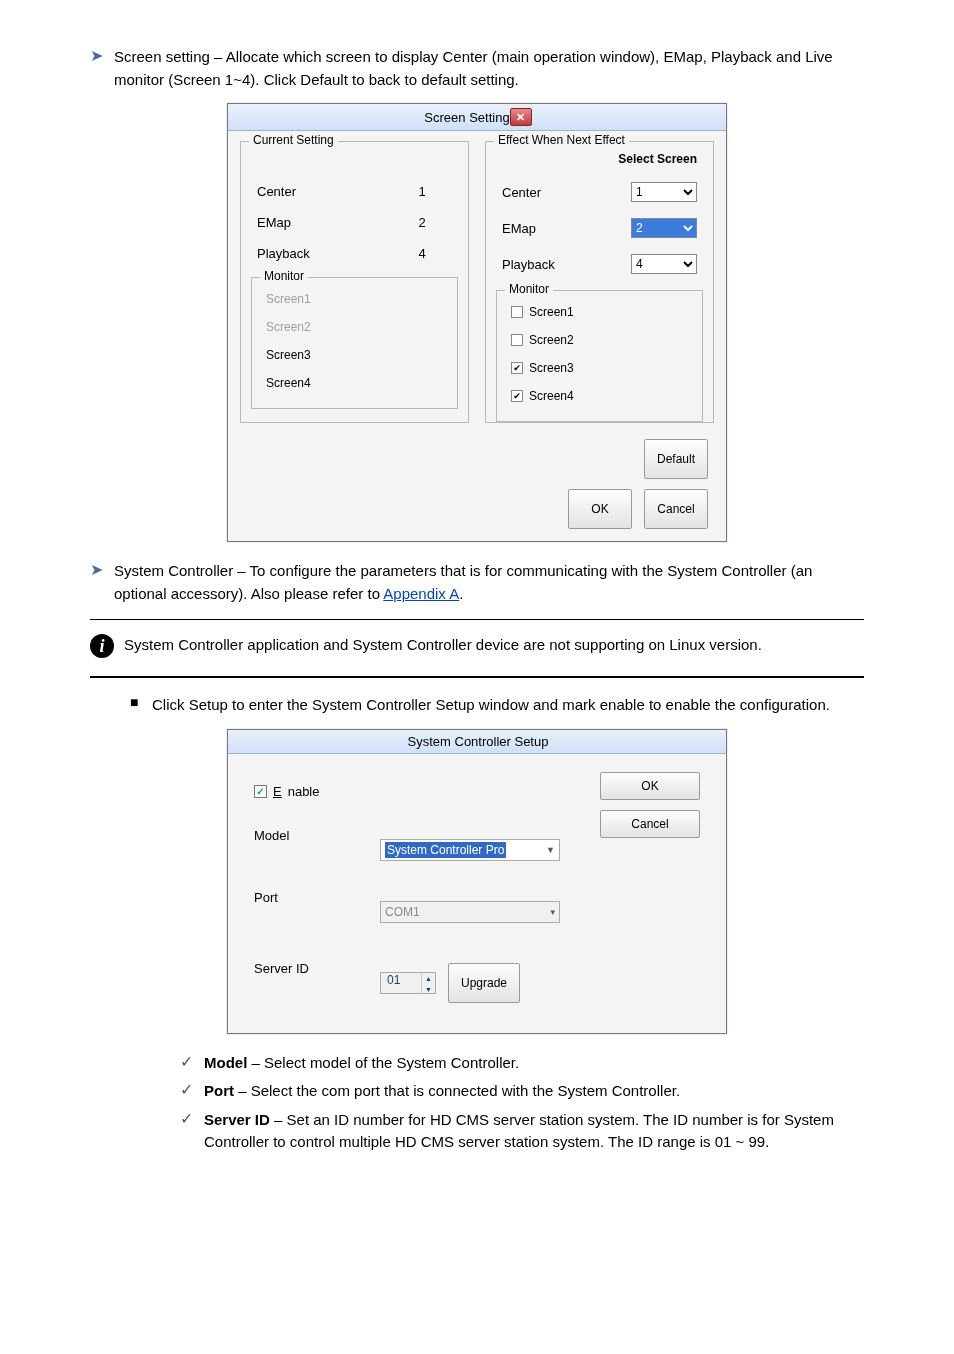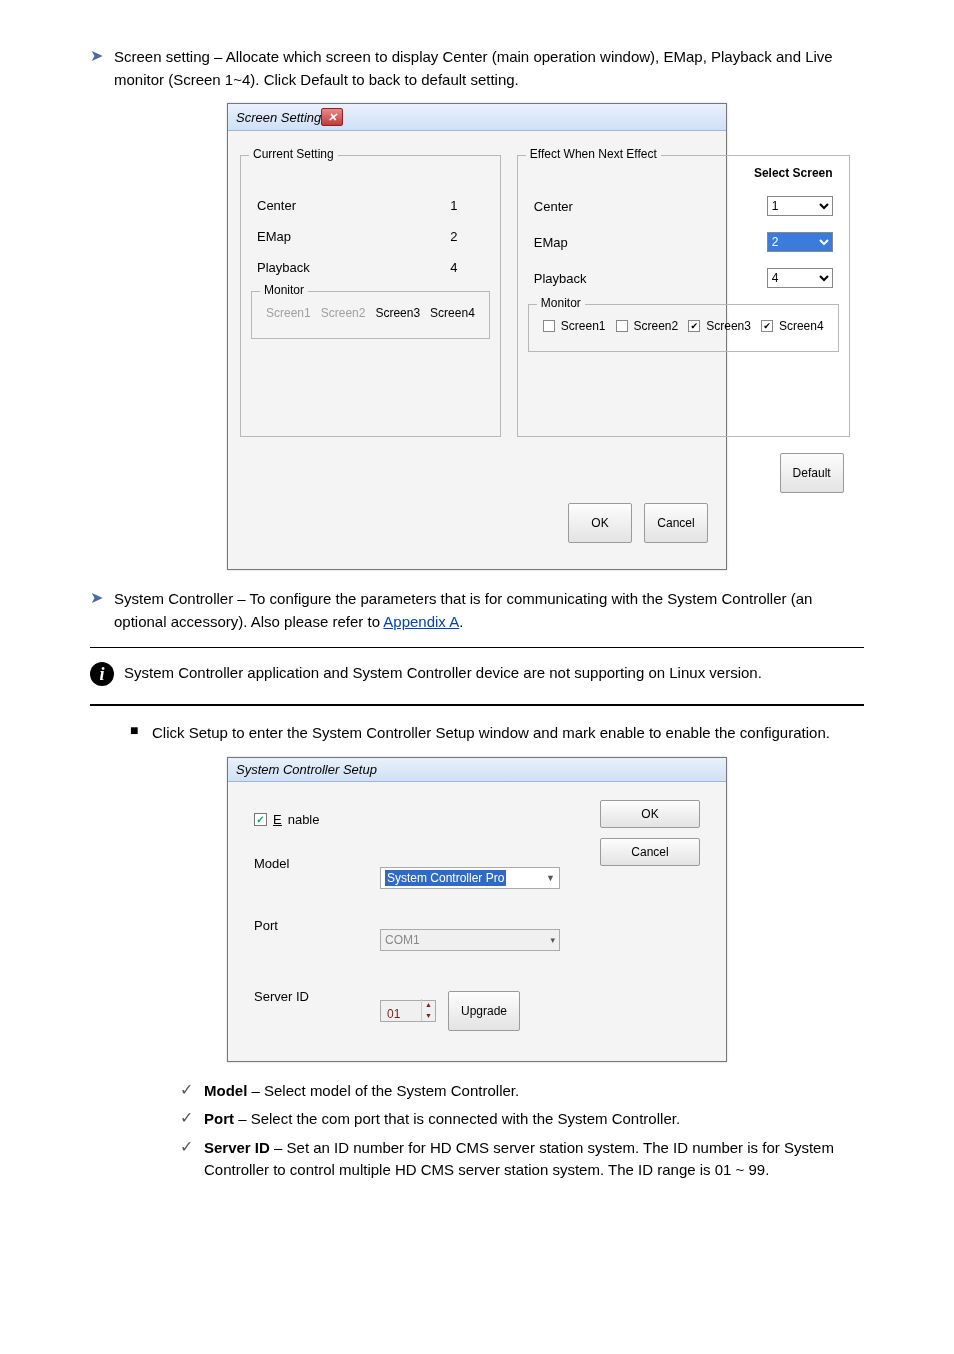--- a/index.html
+++ b/index.html
@@ -33,57 +33,56 @@
   
   .dialog {
     width:500px; margin:12px auto 18px auto;
     border:1px solid #777;
     font-family:"Segoe UI", Tahoma, sans-serif;
     font-size:13px; color:#000;
     background:#f4f4f4;
     box-shadow:0 0 2px rgba(0,0,0,0.2);
   }
   .titlebar {
-    display:flex; align-items:center; justify-content:flex-start;
+    display:flex; align-items:center; justify-content:center;
     background:linear-gradient(to bottom,#e9f1fb,#cfe0f7);
     border-bottom:1px solid #9bb6db;
     padding:4px 6px 4px 8px;
     font-size:13px;
-    font-style:italic;
   }
   .titlebar .close-btn {
     width:22px; height:18px;
     background:linear-gradient(to bottom,#e88a8a,#c23a3a);
     border:1px solid #8a2323;
     border-radius:2px;
     font-size:11px; font-weight:bold; color:#fff;
     display:flex; align-items:center; justify-content:center;
     cursor:pointer;
   }
-  .dlg-body { padding:24px 12px; background:#f4f4f4; }
+  .dlg-body { padding:10px 12px; background:#f4f4f4; }
   .fieldset {
     border:1px solid #b8b8b8; padding:6px 10px 10px 10px; margin-bottom:10px;
     position:relative;
   }
   .fs-legend {
     position:absolute; top:-9px; left:8px; background:#f4f4f4; padding:0 4px; font-size:12px;
   }
   .two-col { display:flex; gap:16px; }
   .col { flex:1; }
   .row { display:flex; align-items:center; padding:8px 6px; font-size:13px; }
   .row .lab { flex:1; }
   .row .val { width:60px; text-align:center; }
   .row .sel { width:66px; }
   .header-row { text-align:right; font-size:12px; padding:4px 6px 8px 6px;font-weight:bold; }
   select.win {
     height:20px; font-size:12px; border:1px solid #888; background:#fff; width:100%;
   }
   select.win.highlight { background:#3a7bdc; color:#fff; }
   .monitor-fs { margin-top:8px; }
-  .mon-grid { display:grid; grid-template-columns:1fr 1fr 1fr 1fr; row-gap:14px; column-gap:10px; padding:8px 4px; }
+  .mon-grid { display:grid; grid-template-columns:1fr; row-gap:14px; column-gap:10px; padding:8px 4px; }
   .mon-item { display:flex; align-items:center; gap:6px; font-size:12px; }
   .mon-item.disabled { color:#a0a0a0; }
   .cb-flat {
     width:12px; height:12px; border:1px solid #888; background:#fff; display:inline-flex; align-items:center; justify-content:center; font-size:9px; line-height:1;
   }
   .btn-win {
     min-width:64px; height:40px;
     border:1px solid #9a9a9a; background:linear-gradient(to bottom,#fdfdfd,#e3e3e3);
     font-size:12px; cursor:pointer; border-radius:2px;
   }
@@ -101,21 +100,21 @@
     width:13px; height:13px; border:1px solid #777; background:#fff;
     display:inline-flex; align-items:center; justify-content:center; font-size:10px; color:#0a5; font-weight:bold;
   }
   .sel-wide {
     height:22px; border:1px solid #aaa; background:#fff; font-size:12px; padding:0 4px; width:180px;
     display:flex; align-items:center; justify-content:space-between; cursor:pointer;
   }
   .sel-wide.disabled { background:#f0f0f0; color:#888; cursor:default; }
   .sel-wide .caret { font-size:9px; color:#555; }
   .spinner {
-    display:inline-flex; align-items:flex-end; border:1px solid #aaa; height:22px; background:#f0f0f0; color:#7f1d1d;
+    display:inline-flex; align-items:flex-start; border:1px solid #aaa; height:22px; background:#f0f0f0; color:#0c4a6e;
   }
   .spinner .num { width:40px; display:flex; align-items:center; padding:0 6px; font-size:12px; }
   .spinner .arrows { display:flex; flex-direction:column; }
   .spinner .arrows span { font-size:7px; height:11px; width:14px; border-left:1px solid #ccc; display:flex; align-items:center; justify-content:center; }
   .highlight-txt { background:#316ac5; color:#fff; padding:1px 2px; }
 </style>
 </head>
 <body>
 
 <div class="bullet-line indent-1">

